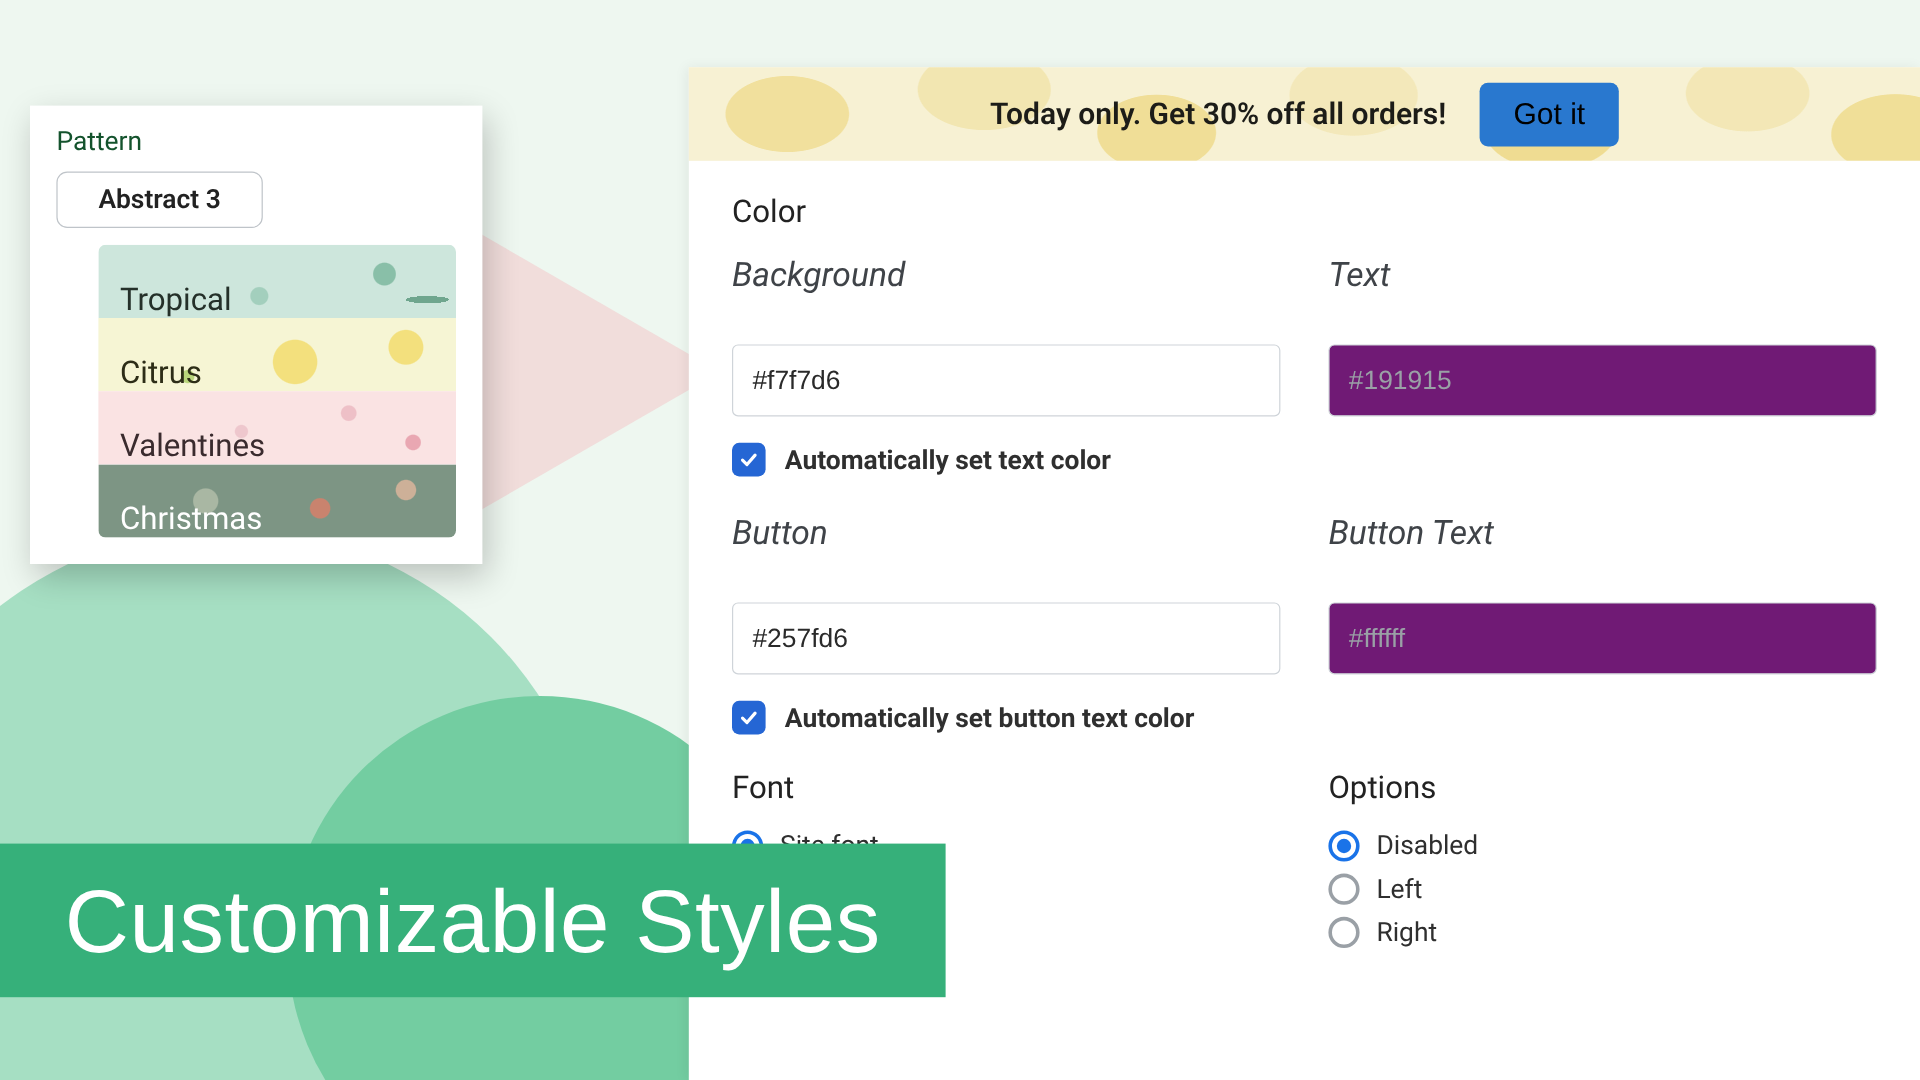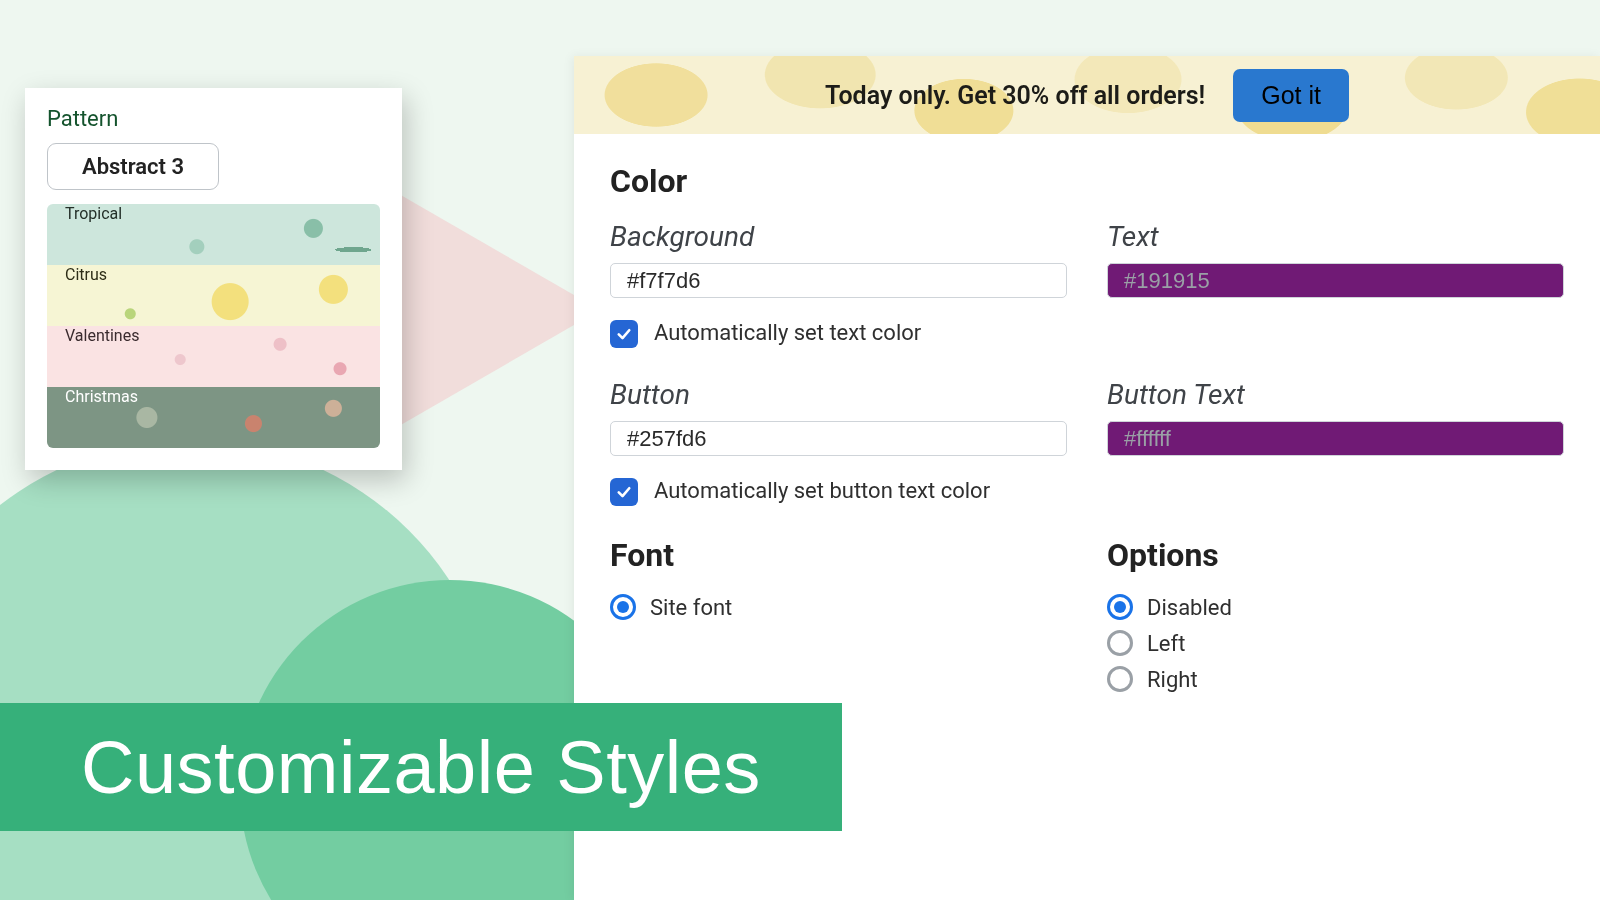--- a/index.html
+++ b/index.html
@@ -14,22 +14,22 @@
   .tri { position: absolute; left: 340px; top: 160px; width: 0; height: 0;
          border-top: 150px solid transparent; border-bottom: 150px solid transparent;
          border-left: 260px solid #f1d8d7; opacity: .85; }
 
   
   .pattern-card { position: absolute; left: 25px; top: 88px; width: 377px; background:#fff;
                   box-shadow: 4px 10px 26px rgba(0,0,0,.22); padding: 18px 22px 22px; }
   .pattern-label { font-size: 22px; color:#14532d; margin-bottom:12px; }
   .pill { display:inline-block; border:1px solid #bfc4c9; border-radius:9px; padding:10px 34px;
           font-size:22px; font-weight:600; color:#222; margin-bottom:14px; cursor:pointer; }
-  .swatch { height:61px; display:flex; align-items:flex-start; padding-left:18px; font-size:16px;
-            border-radius:6px 6px 0 0; cursor:pointer; }
+  .swatch { height:61px; display:flex; align-items:flex-end; padding-left:18px; font-size:26px;
+            border-radius:6px 6px 0 0; cursor:pointer;margin-left:35px; }
   .swatch + .swatch { border-radius:0; }
   .swatch:last-child { border-radius:0 0 6px 6px; }
   .sw-tropical { background:#cde6dc; background-image:
       radial-gradient(circle at 80% 40%, #89bfa8 9px, transparent 10px),
       radial-gradient(circle at 45% 70%, #a3cfbd 7px, transparent 8px),
       radial-gradient(ellipse at 92% 75%, #6fa68e 18px 10px, transparent 11px); color:#243029;}
   .sw-citrus { background:#f6f5d4; background-image:
       radial-gradient(circle at 55% 60%, #f3e07d 18px, transparent 19px),
       radial-gradient(circle at 86% 40%, #f3e07d 14px, transparent 15px),
       radial-gradient(circle at 25% 80%, #b9d57b 5px, transparent 6px); color:#2d2d17;}
@@ -56,45 +56,45 @@
         radial-gradient(ellipse 54px 34px at 54% 30%, #f3e7b5 98%, transparent 100%),
         radial-gradient(ellipse 56px 34px at 70% 66%, #eed986 98%, transparent 100%),
         radial-gradient(ellipse 52px 32px at 86% 28%, #f2e6b1 98%, transparent 100%),
         radial-gradient(ellipse 54px 34px at 98% 72%, #efdc8d 98%, transparent 100%);
       opacity:.85; }
   .banner-text { position:relative; font-size:25px; font-weight:600; color:#1c1c18; }
   .banner-btn  { position:relative; background:#2978cf; color:#000000; border:none; border-radius:7px;
                  font-size:25px; font-weight:500; padding:12px 28px; cursor:pointer; }
 
   .settings { padding:28px 36px 0; }
-  .sec-title { font-size:32px; font-weight:700; color:#222; margin-bottom:20px; }
+  .sec-title { font-size:26px; font-weight:400; color:#222; margin-bottom:20px; }
   .row { display:flex; gap:40px; }
   .col { flex:1 1 50%; min-width:0; }
   .field-label { font-size:28px; color:#3f4348; margin-bottom:10px;font-style:italic; }
-  .input { width:100%; height:35px; border:1px solid #cfd4d9; border-radius:5px; padding:0 16px;
-           font-size:22px; color:#2a2a2a; background:#fff; }
+  .input { width:100%; height:60px; border:1px solid #cfd4d9; border-radius:5px; padding:0 16px;
+           font-size:22px; color:#2a2a2a; background:#fff;margin-top:32px; }
   .input[disabled]{ background:#701a75; color:#9aa0a6; }
 
-  .check-row { display:flex; align-items:flex-start; gap:16px; margin:22px 0 30px; }
+  .check-row { display:flex; align-items:flex-end; gap:16px; margin:22px 0 30px;font-weight:bold; }
   .chk { width:28px; height:28px; border-radius:6px; background:#2566d4; color:#fff;
          display:flex; align-items:center; justify-content:center; cursor:pointer; }
   .chk svg { width:18px; height:18px; }
   .check-label { font-size:22px; color:#2f2f2f; }
 
   .radio { display:flex; align-items:center; gap:14px; margin:10px 0; cursor:pointer; }
   .rb { width:26px; height:26px; border:3px solid #9aa0a6; border-radius:50%;
         display:flex; align-items:center; justify-content:center; }
   .rb.sel { border-color:#1a73e8; }
   .rb.sel::after { content:""; width:12px; height:12px; border-radius:50%; background:#1a73e8; }
   .radio-label { font-size:22px; color:#2f2f2f; }
 
   .two-col { display:flex; gap:40px; margin-top:18px; }
 
   
-  .title-band { position:absolute; left:0; top:703px; height:128px; padding:0 81px;
+  .title-band { position:absolute; left:0; top:703px; height:128px; padding:0 54px;
                 background:#36b07a; display:flex; align-items:center; }
   .title-band span { color:#fff; font-size:74px; font-weight:300; letter-spacing:.5px;
                      font-family: 'Segoe UI', 'Helvetica Neue', sans-serif; }
 </style>
 </head>
 <body>
 
 <div class="circle-lg"></div>
 <div class="circle-md"></div>
 <div class="tri"></div>

